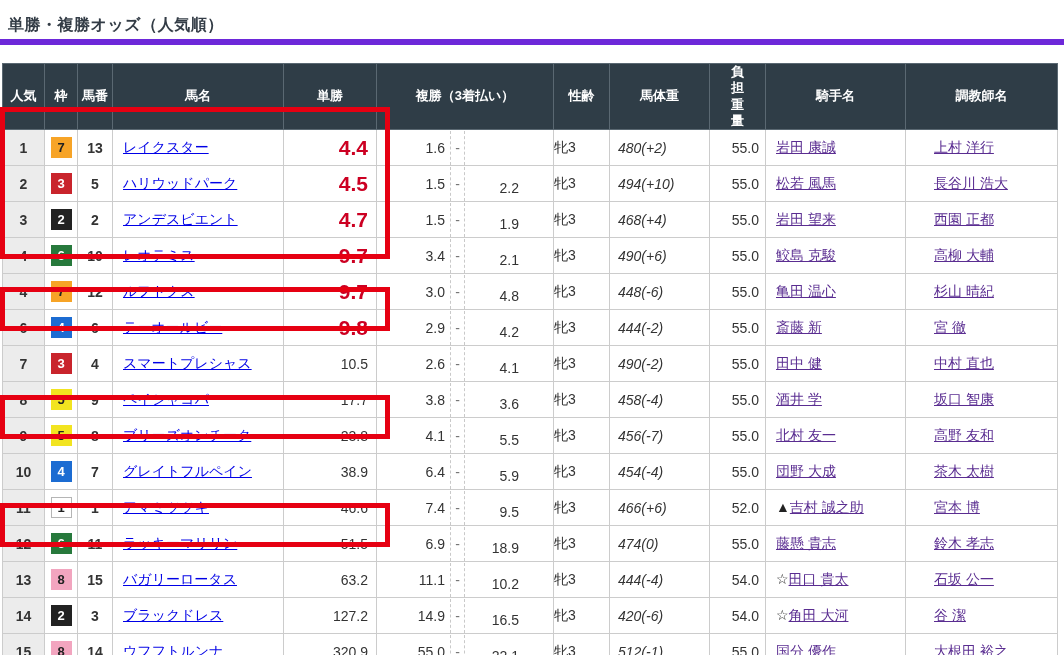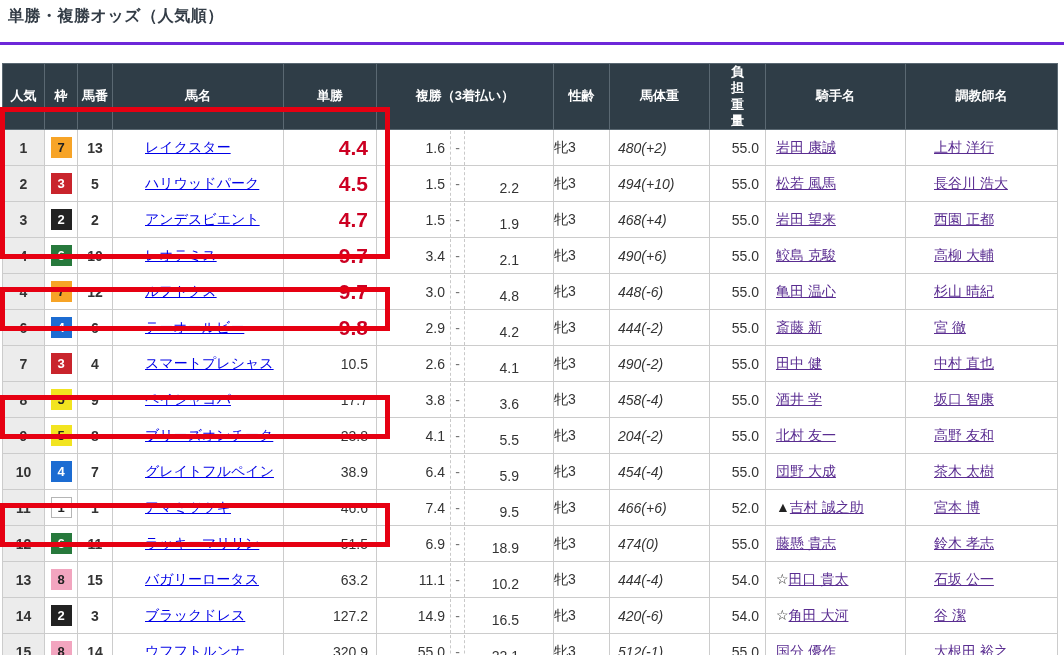--- a/index.html
+++ b/index.html
@@ -9,22 +9,22 @@
     --link-blue:#0000e6;
     --link-visited:#5a2d91;
   }
   *{margin:0;padding:0;}
   body{
     width:1064px;height:655px;overflow:hidden;background:#fff;
     font-family:"Liberation Sans","DejaVu Sans",sans-serif;
     -webkit-font-smoothing:antialiased;
   }
   .title-bar{
-    height:45px;border-bottom:3px solid #6d28d9;box-sizing:border-box;
-    padding:6px 0 0 8px;
+    height:45px;border-bottom:6px solid #6d28d9;box-sizing:border-box;
+    padding:15px 0 0 8px;
   }
   .title{font-size:16px;font-weight:bold;color:#333c46;letter-spacing:.5px;}
 
   .table-wrap{position:relative;margin:18px 0 0 2px;width:1055px;}
   table{border-collapse:collapse;table-layout:fixed;width:1055px;}
 
   thead th{
     background:var(--header-bg);color:#fff;font-size:13px;font-weight:bold;
     height:48px;text-align:center;vertical-align:middle;
     border:1px solid #5a6872;box-sizing:border-box;line-height:1.25;
@@ -36,21 +36,21 @@
     background:#fff;vertical-align:middle;box-sizing:border-box;padding:0;
   }
   td.rank{background:#ececec;text-align:center;font-weight:bold;font-size:14px;}
   td.frame{text-align:center;}
   .frame-badge{
     display:inline-block;width:21px;height:21px;line-height:21px;
     text-align:center;font-size:13px;font-weight:bold;vertical-align:middle;
   }
   td.num{text-align:center;font-weight:bold;}
   td.name{padding-left:10px;text-align:left;}
-  a.hlink{color:var(--link-blue);text-decoration:underline;cursor:pointer;margin-left:22px;}
+  a.hlink{color:var(--link-blue);text-decoration:underline;cursor:pointer;}
   td.win{text-align:right;padding-right:8px;}
   .win-hot{color:var(--odds-hot);font-weight:bold;font-size:21px;}
   td.place{padding:0;}
   .place-wrap{display:flex;height:34px;line-height:34px;align-items:stretch;justify-content:space-between;}
   .pmin{flex:0 0 68px;text-align:right;padding-right:5px;border-right:1px dashed #c9c9c9;}
   .pdash{flex:0 0 13px;text-align:center;color:#777;border-right:1px dashed #c9c9c9;}
   .pmax{flex:1;text-align:right;padding-right:34px;margin-top:40px;}
   td.sex{text-align:left;}
   td.weight{padding-left:8px;font-style:italic;}
   td.load{text-align:right;padding-right:6px;}
@@ -261,21 +261,21 @@
     <td class="name"><a class="hlink" href="#">ブリーズオンチーク</a></td>
     <td class="win"><span>23.8</span></td>
     <td class="place">
       <div class="place-wrap">
         <span class="pmin">4.1</span>
         <span class="pdash">-</span>
         <span class="pmax">5.9</span>
       </div>
     </td>
     <td class="sex">牝3</td>
-    <td class="weight">204(-2)</td>
+    <td class="weight">456(-7)</td>
     <td class="load">55.0</td>
     <td class="jockey"><span class="jprefix"></span><a class="vlink" href="#">北村 友一</a></td>
     <td class="trainer"><a class="vlink" href="#">高野 友和</a></td>
   </tr>
         <tr>
     <td class="rank">10</td>
     <td class="frame"><span class="frame-badge" style="background: rgb(28, 108, 210); color: rgb(255, 255, 255);">4</span></td>
     <td class="num">7</td>
     <td class="name"><a class="hlink" href="#">グレイトフルペイン</a></td>
     <td class="win"><span>38.9</span></td>

